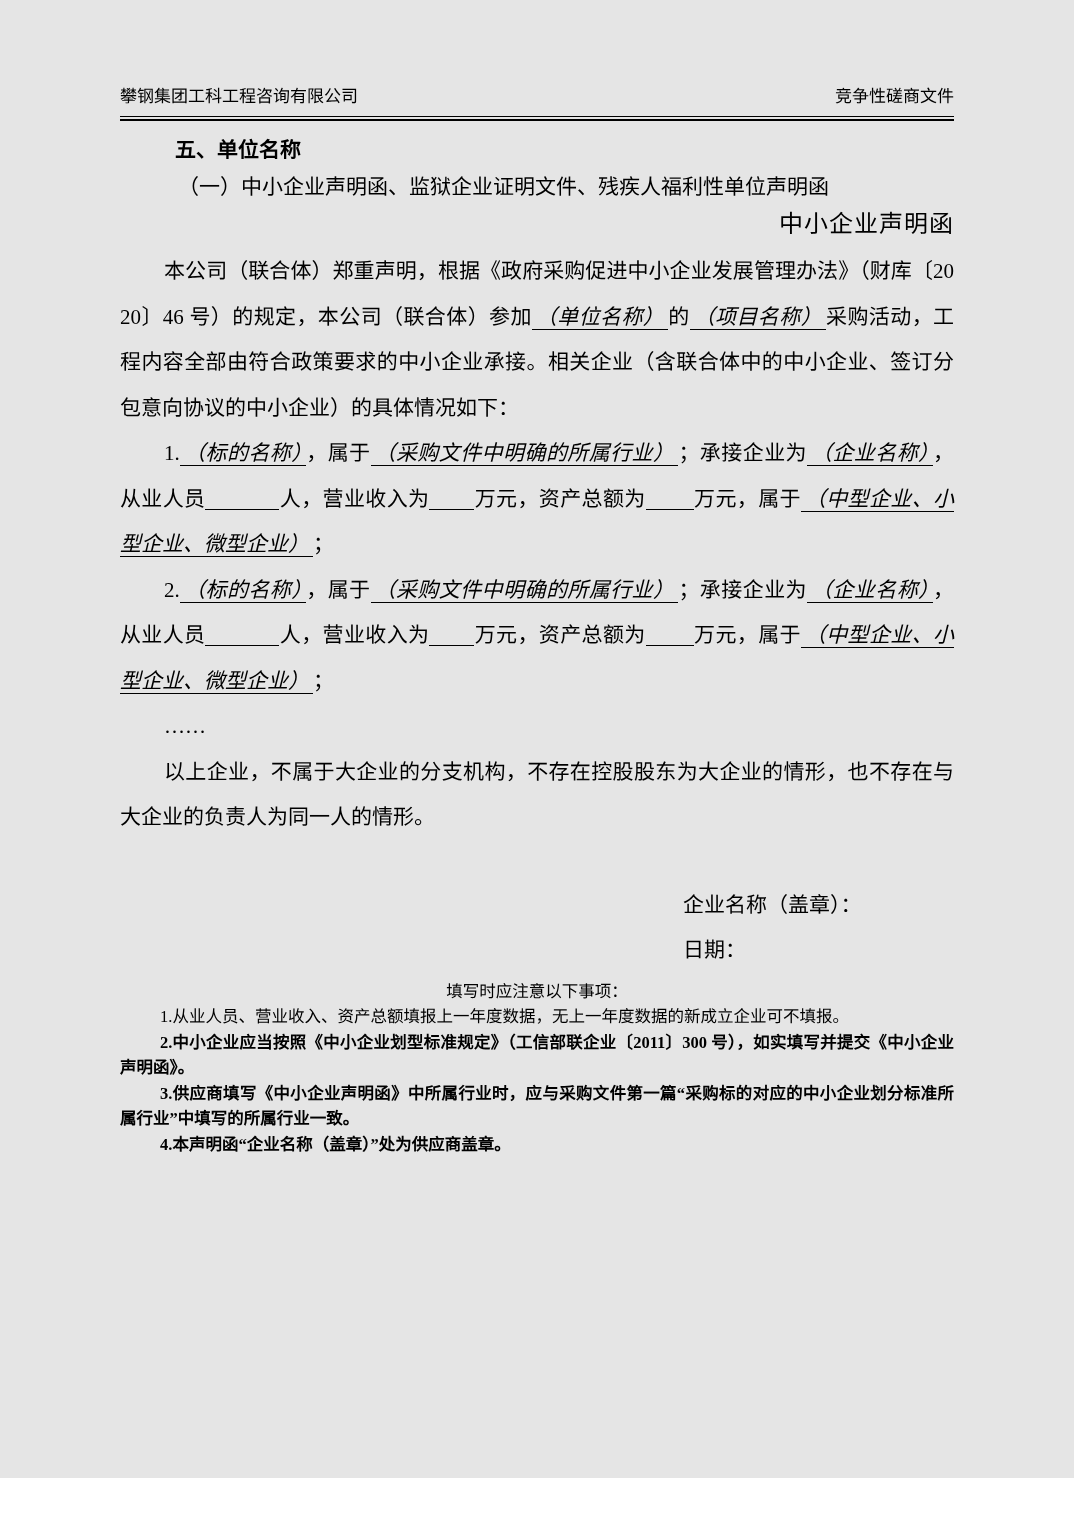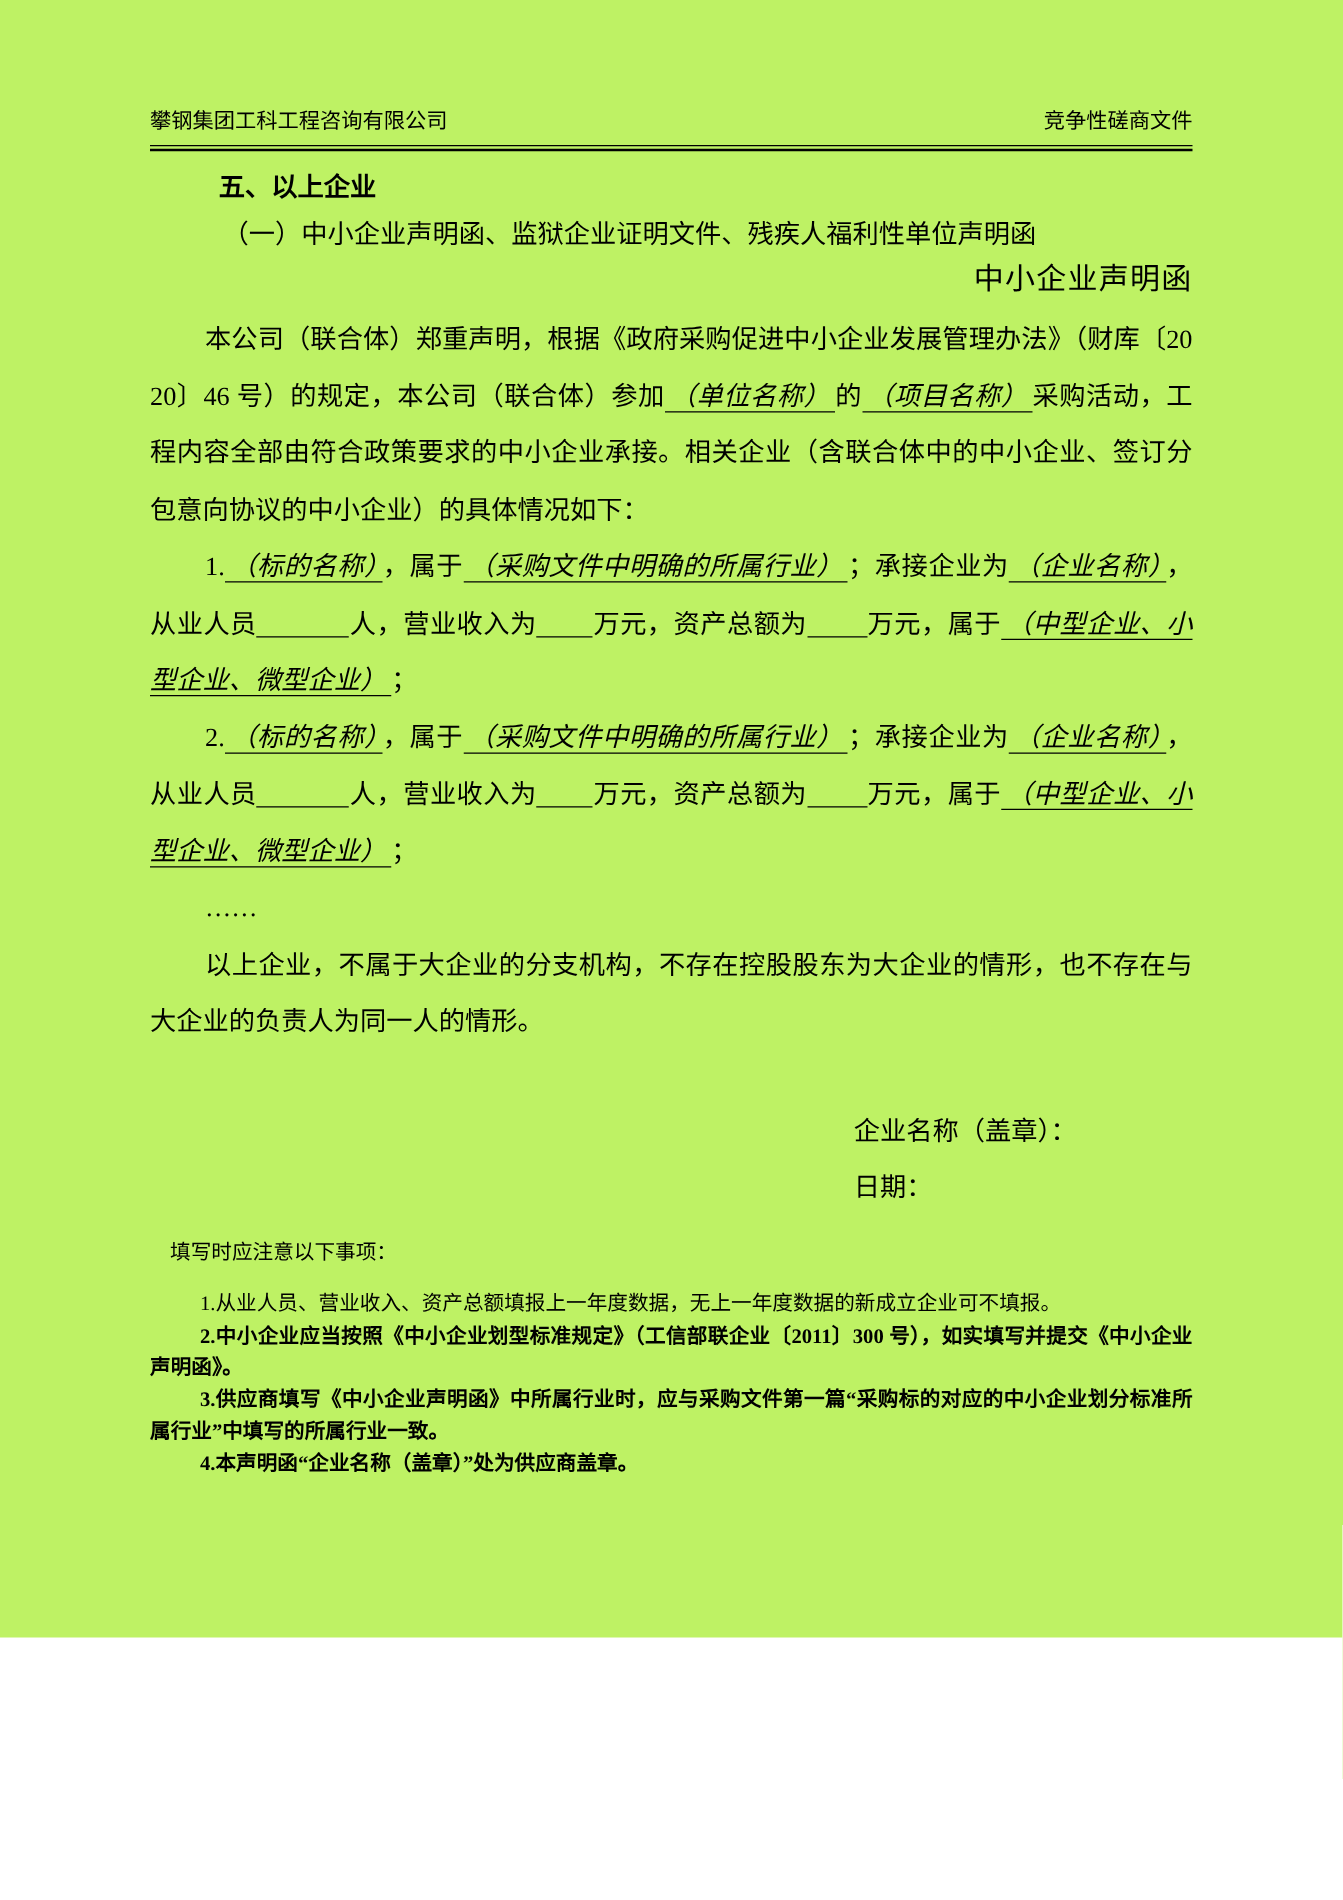--- a/index.html
+++ b/index.html
@@ -2,21 +2,21 @@
 <html lang="zh-CN"><head>
 <meta charset="utf-8">
 <style>
   html,body{margin:0;padding:0;background:#ffffff;}
   body{
     width:1074px;height:1520px;position:relative;
     font-family:"Liberation Serif","DejaVu Serif",serif;
     color:#000;
     -webkit-font-smoothing:antialiased;
   }
-  .page{position:absolute;inset:0;width:1074px;height:1310px;background:#bef264;overflow:hidden;}
+  .page{position:absolute;inset:0;width:1074px;height:1478px;background:#e5e5e5;overflow:hidden;}
 
   
   .hdr{
     position:absolute;left:120px;top:86px;width:834px;
     display:flex;justify-content:space-between;align-items:baseline;
     font-size:17px;line-height:22px;
   }
   .hdr-rule{position:absolute;left:120px;top:116px;width:834px;}
   .hdr-rule .thin{border-top:1px solid #000;}
   .hdr-rule .thick{border-top:2.5px solid #000;margin-top:2px;}
@@ -34,21 +34,21 @@
   }
   .para.first{margin-top:8px;}
   .indent{text-indent:44px;}
 
   .iu{font-style:italic;border-bottom:1px solid #000;padding:0 4px;}
   .blank{display:inline-block;border-bottom:1px solid #000;height:1px;vertical-align:-4px;}
 
   .sig{margin-top:42px;margin-left:563px;font-size:21px;line-height:45px;}
 
   .notes{margin-top:6px;font-size:16.5px;line-height:25.5px;}
-  .notes-intro{margin:16px;}
+  .notes-intro{margin:0;text-align:center;}
   .note{margin:0;text-indent:40px;text-align:justify;word-break:break-all;}
   .note.bold{font-weight:bold;}
 
   .pagenum{
     position:absolute;left:0;top:1398px;width:1074px;text-align:center;
     font-family:"Liberation Sans","DejaVu Sans",sans-serif;
     font-size:15px;color:#808080;
   }
 </style>
 </head>
@@ -60,21 +60,21 @@
     <span>攀钢集团工科工程咨询有限公司</span>
     <span>竞争性磋商文件</span>
   </div>
   <div class="hdr-rule">
     <div class="thin"></div>
     <div class="thick"></div>
   </div>
 
   <div class="content">
 
-    <div class="sec">五、以上企业</div>
+    <div class="sec">五、单位名称</div>
     <div class="subsec">（一）中小企业声明函、监狱企业证明文件、残疾人福利性单位声明函</div>
 
     <div class="title">中小企业声明函</div>
 
     <p class="para indent first"><span>本公司（联合体）郑重声明，根据《政府采购促进中小企业发展管理办法》（财库〔2020〕46 号）的规定，本公司（联合体）参加</span><span class="iu">（单位名称）</span><span>的</span><span class="iu">（项目名称）</span><span>采购活动，工程内容全部由符合政策要求的中小企业承接。相关企业（含联合体中的中小企业、签订分包意向协议的中小企业）的具体情况如下：</span></p>
 
     <p class="para indent"><span>1.</span><span class="iu">（标的名称）</span><span>，属于</span><span class="iu">（采购文件中明确的所属行业）</span><span>；承接企业为</span><span class="iu">（企业名称）</span><span>，从业人员</span><span class="blank" style="width: 74px;"></span><span>人，营业收入为</span><span class="blank" style="width: 45px;"></span><span>万元，资产总额为</span><span class="blank" style="width: 48px;"></span><span>万元，属于</span><span class="iu">（中型企业、小型企业、微型企业）</span><span>；</span></p>
 
     <p class="para indent"><span>2.</span><span class="iu">（标的名称）</span><span>，属于</span><span class="iu">（采购文件中明确的所属行业）</span><span>；承接企业为</span><span class="iu">（企业名称）</span><span>，从业人员</span><span class="blank" style="width: 74px;"></span><span>人，营业收入为</span><span class="blank" style="width: 45px;"></span><span>万元，资产总额为</span><span class="blank" style="width: 48px;"></span><span>万元，属于</span><span class="iu">（中型企业、小型企业、微型企业）</span><span>；</span></p>
 

